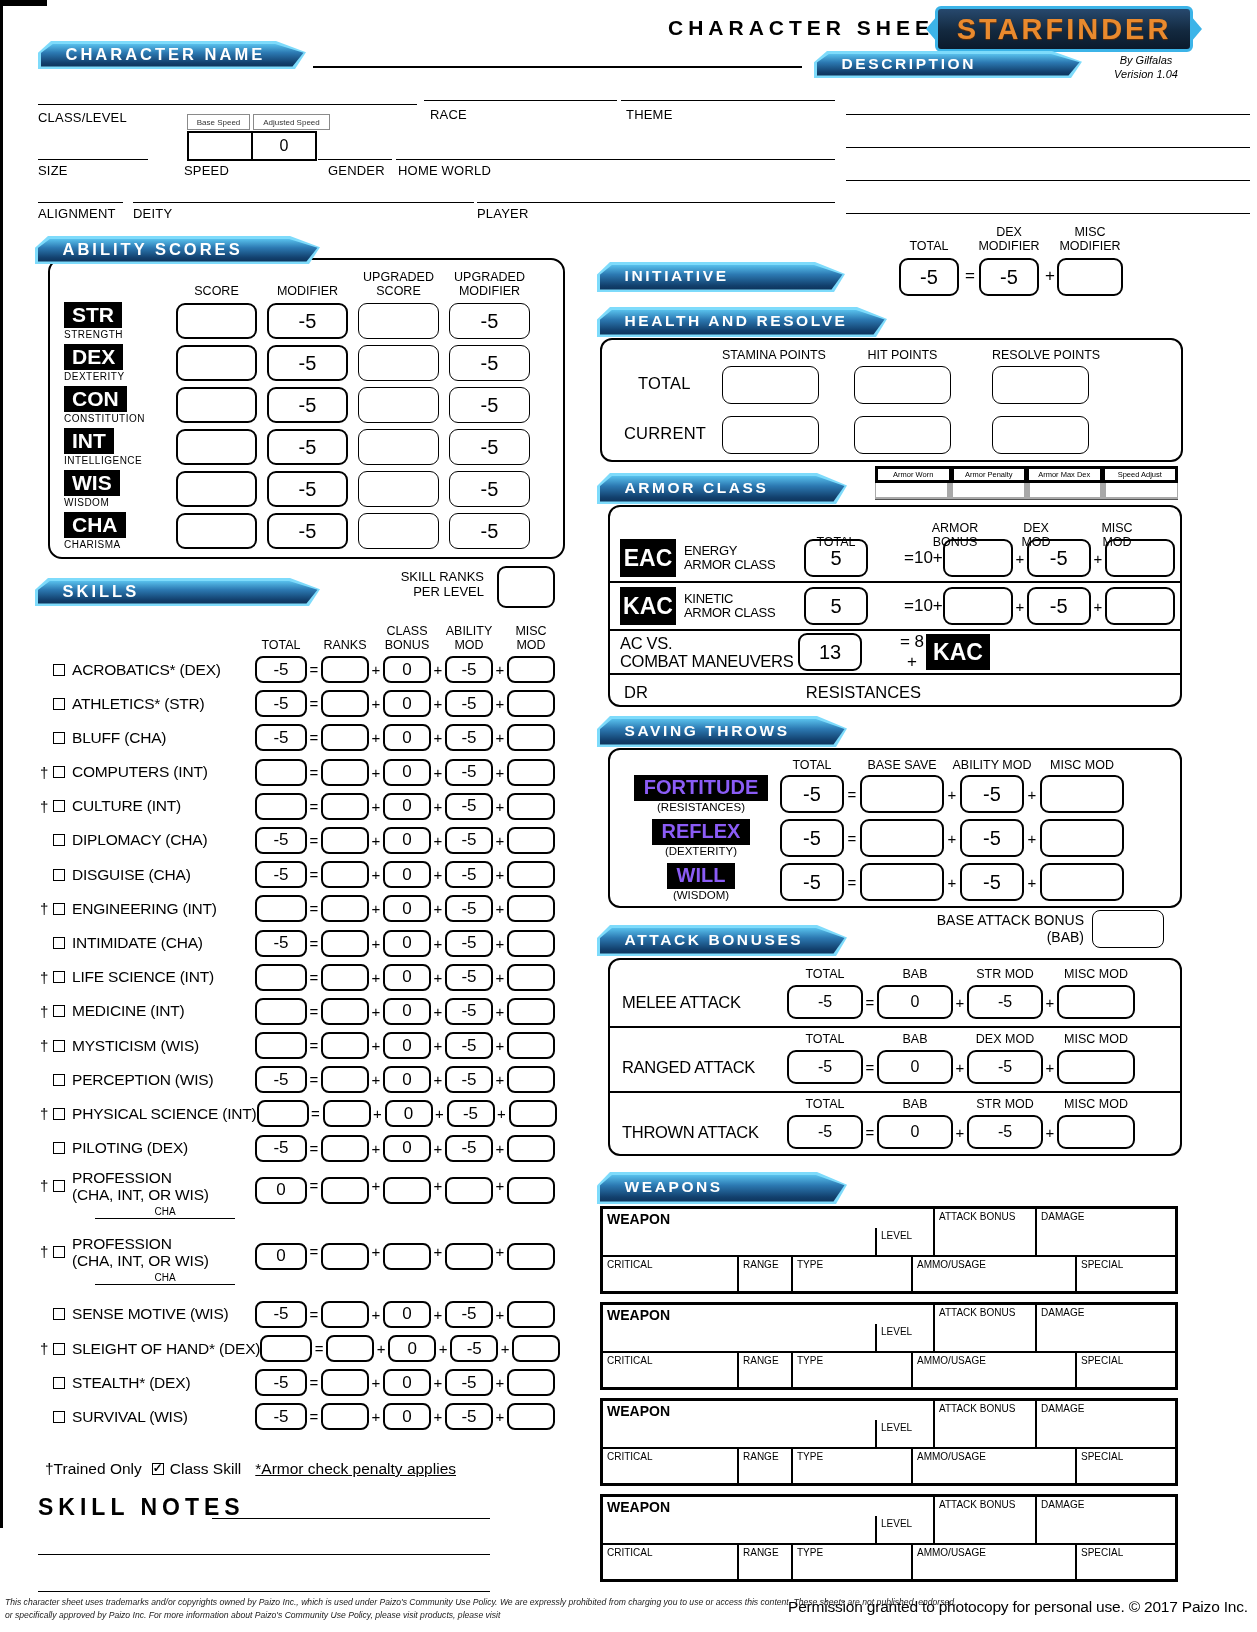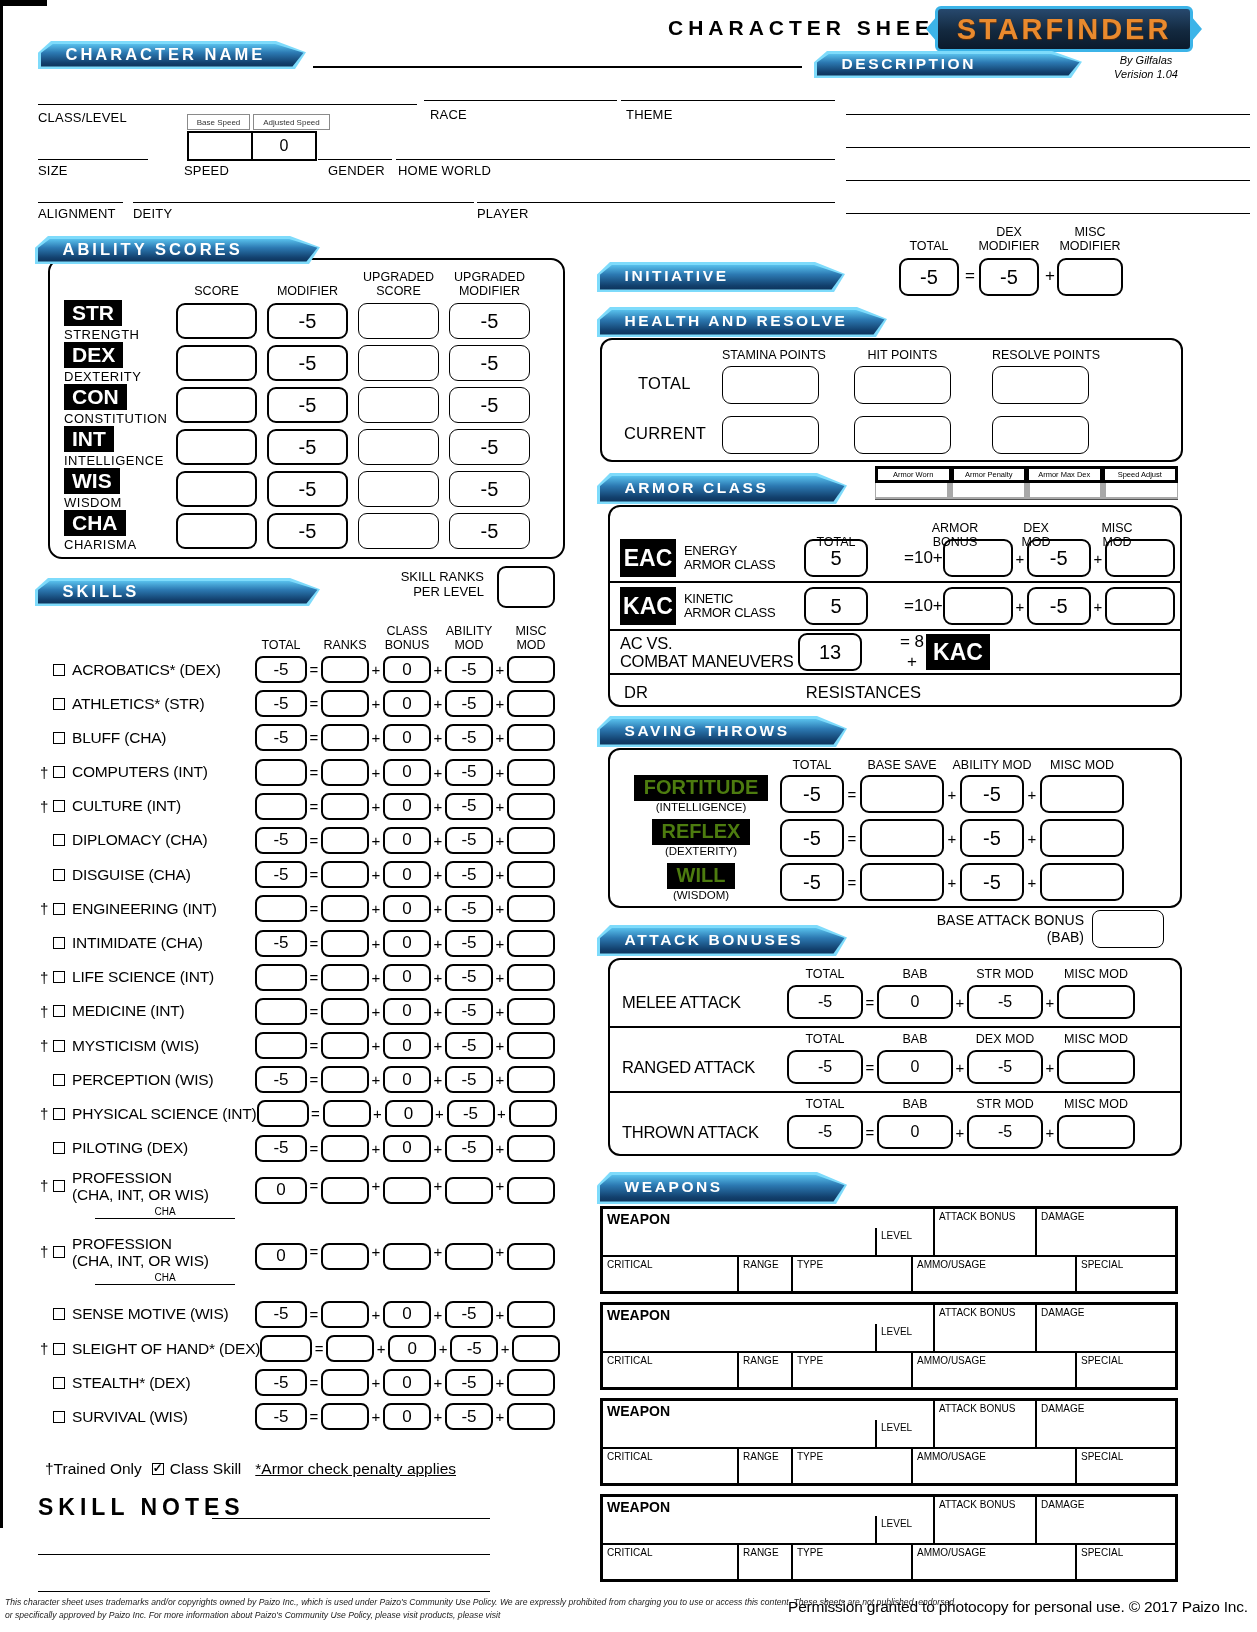--- a/index.html
+++ b/index.html
@@ -59,21 +59,21 @@
 
   
   .panel { position:absolute; background:#fff; border:2.6px solid #000; border-radius:14px; }
 
   
   #ability-panel { left:48px; top:258px; width:517px; height:301px; padding:6px 0 0 14px; }
   .ab-hrow { display:flex; height:32px; margin-bottom:2px; }
   .ab-row { display:flex; align-items:center; height:42px; }
   .ab-tagcol { width:112px; flex:0 0 112px; }
   .ab-tag { display:inline-block; background:#000; color:#fff; font-weight:700; font-size:21px; padding:2px 8px 3px; line-height:1; }
-  .ab-sub { font-size:13px; letter-spacing:0.5px; margin-top:1px; }
+  .ab-sub { font-size:10px; letter-spacing:0.5px; margin-top:1px; }
   .abox { width:81px; height:36px; margin-right:10px; flex:0 0 81px; }
   .ab-hcell { width:81px; margin-right:10px; flex:0 0 81px; }
 
   
   .ranks-label { position:absolute; left:352px; top:570px; width:132px; text-align:right;
     font-size:13px; line-height:1.15; white-space:pre-line; }
   #ranks-box { position:absolute; left:497px; top:566px; width:58px; height:42px; border-width:2px; }
   #skills-table { position:absolute; left:40px; top:618px; width:527px; }
   .sk-hrow { display:flex; height:34px; margin-bottom:4px; }
   .sk-sp { flex:0 0 215px; }
@@ -131,21 +131,21 @@
 
   
   #save-panel { left:608px; top:748px; width:574px; height:160px; border-radius:12px; padding:4px 10px 0 12px; }
   .sv-hrow { display:flex; height:18px; }
   .sv-sp { flex:0 0 158px; }
   .w64 { width:64px; flex:0 0 64px; }
   .w84 { width:84px; flex:0 0 84px; }
   .opsp16 { flex:0 0 16px; }
   .save-row { display:flex; align-items:center; height:44px; }
   .save-tagcol { flex:0 0 158px; text-align:center; }
-  .save-tag { display:inline-block; background:#000; color:#4d7c0f; font-weight:700; font-size:20px; padding:2px 10px 3px; line-height:1.05; }
+  .save-tag { display:inline-block; background:#000; color:#8b5cf6; font-weight:700; font-size:20px; padding:2px 10px 3px; line-height:1.05; }
   .save-sub { font-size:11.5px; margin-top:0px; }
   .svbox { height:38px; }
   .save-row .op { flex:0 0 16px; }
 
   
   .bab-label { position:absolute; left:888px; top:912px; width:196px; text-align:right;
     font-size:14px; line-height:1.22; white-space:pre-line; }
   #bab-box { position:absolute; left:1092px; top:910px; width:72px; height:38px; border-width:1.8px; border-radius:8px; }
   #attack-panel { left:608px; top:958px; width:574px; height:198px; border-radius:12px; padding:6px 10px 0 12px; }
   .atk-hrow { display:flex; height:15px; }
@@ -897,21 +897,21 @@
       <div class="hdr w64">
           <span>ABILITY MOD</span>
         </div>
         <div class="opsp16"></div>
       <div class="hdr w84">
           <span>MISC MOD</span>
         </div>
     </div>
     <div id="save-rows">
         <div class="save-row">
-          <div class="save-tagcol"><div class="save-tag">FORTITUDE</div><div class="save-sub">(INTELLIGENCE)</div></div>
+          <div class="save-tagcol"><div class="save-tag">FORTITUDE</div><div class="save-sub">(RESISTANCES)</div></div>
           <div class="fbox svbox w64">-5</div>
           <span class="op">=</span>
           <div class="fbox svbox w84"></div>
           <span class="op">+</span>
           <div class="fbox svbox w64">-5</div>
           <span class="op">+</span>
           <div class="fbox svbox w84"></div>
         </div>
         <div class="save-row">
           <div class="save-tagcol"><div class="save-tag">REFLEX</div><div class="save-sub">(DEXTERITY)</div></div>

